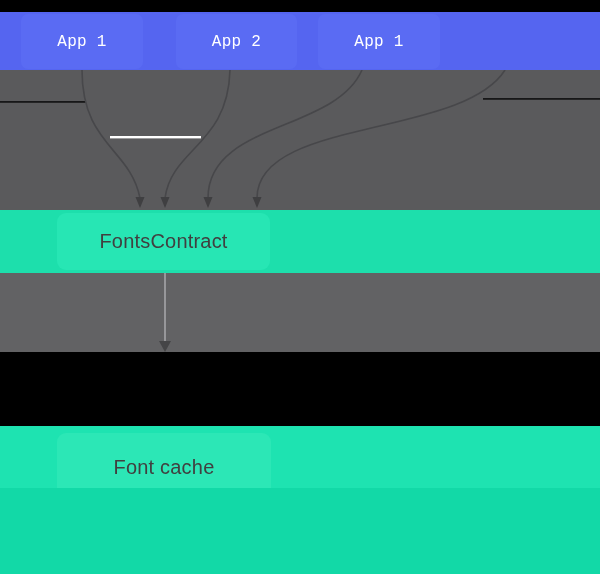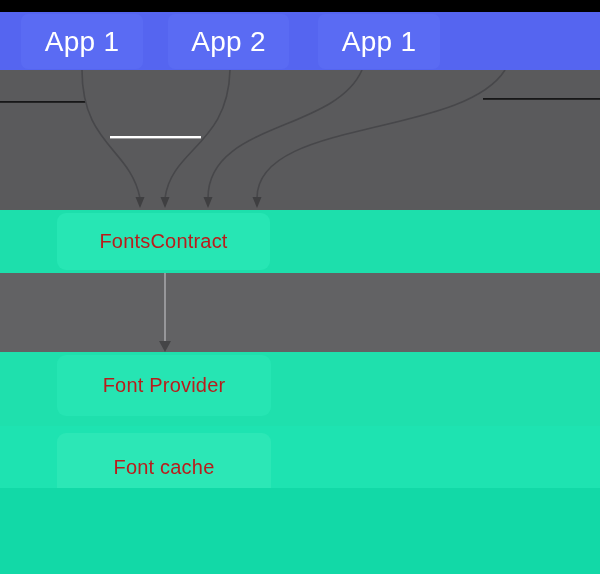--- a/index.html
+++ b/index.html
@@ -11,39 +11,39 @@
   .layer{position:absolute;left:0;width:600px;}
 
   
   .letterbox{top:0;height:12px;background:#000;}
 
   
   .apps-bar{top:12px;height:58px;background:#5565f0;border-bottom:1px solid rgba(92,62,30,.45);}
   .app-box{
     position:absolute;top:2px;height:55px;border-radius:7px;
     background:#5a6bf3;display:flex;align-items:center;justify-content:center;
-    color:#ffffff;font-size:28px;letter-spacing:.3px;
+    color:#ffffff;font-size:16px;letter-spacing:.3px;font-family:Liberation Mono, monospace;
   }
   .app-1{left:21px;width:122px;}
-  .app-2{left:168px;width:121px;justify-content:center;}
+  .app-2{left:176px;width:121px;justify-content:center;}
   .app-3{left:318px;width:122px;}
   .app-n{left:468px;width:130px;}
 
   
   .funnel{top:70px;height:140px;background:#5a5a5c;}
   .funnel svg{display:block;}
 
   
   .teal-bar{display:block;}
   .contract-bar{top:210px;height:63px;background:#1ddfac;}
   .provider-bar{top:352px;height:74px;background:#1fe0ad;}
   .cache-bar{top:426px;height:62px;background:#1ee3b1;}
   .teal-pill{
     position:absolute;border-radius:9px;display:flex;align-items:center;justify-content:center;
-    color:#b91c1c;font-size:20px;letter-spacing:.2px;
+    color:#404040;font-size:20px;letter-spacing:.2px;
   }
   .contract-pill{left:57px;top:3px;width:213px;height:57px;background:#27e6b4;}
   .provider-pill{left:57px;top:3px;width:214px;height:61px;background:#26e5b3;}
   .cache-pill{left:57px;top:7px;width:214px;height:69px;background:#2ce7b6;}
 
   
   .gray-band{top:273px;height:79px;background:#626264;}
   .connector-line{position:absolute;left:164px;top:0;width:1.5px;height:69px;background:#97979a;}
   .connector-arrow{
     position:absolute;left:159px;top:68px;width:0;height:0;
@@ -100,25 +100,20 @@
     <div class="teal-pill contract-pill">
       <span>FontsContract</span>
     </div>
   </div>
 
   <div class="layer gray-band">
     <div class="connector-line"></div>
     <div class="connector-arrow"></div>
   </div>
 
-  <div class="layer teal-bar provider-bar">
-    <div class="teal-pill provider-pill">
-      <span>Font Provider</span>
-    </div>
-  </div>
 
   <div class="layer teal-bar cache-bar">
     <div class="teal-pill cache-pill">
       <span>Font cache</span>
     </div>
   </div>
 
   <div class="layer footer-teal"></div>
 
 </div>

